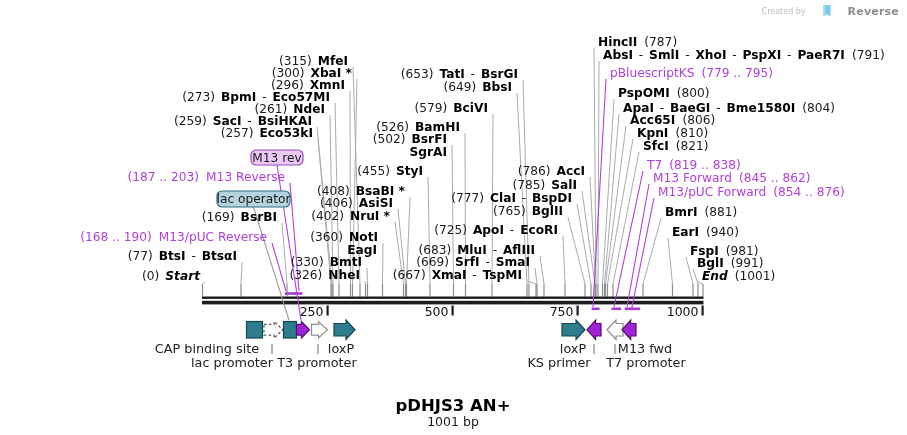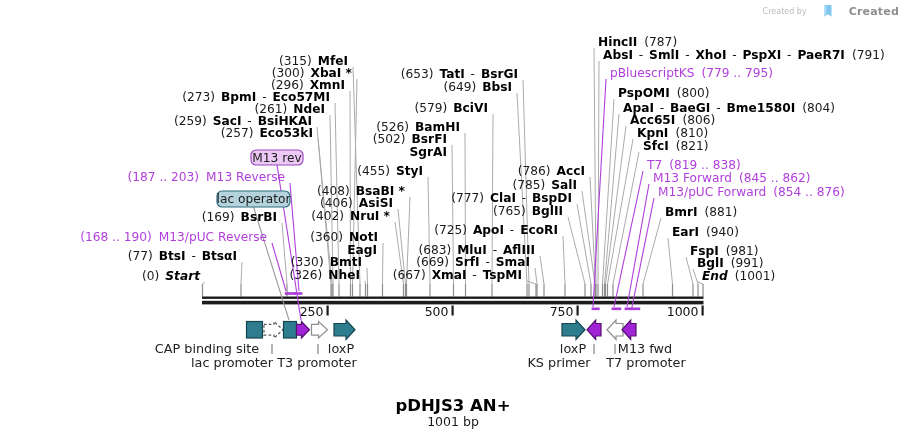--- a/index.html
+++ b/index.html
@@ -215,15 +215,15 @@
     <text class="map-title" x="453" y="411" text-anchor="middle">pDHJS3 AN+</text>
     <text class="map-sub" x="453" y="426" text-anchor="middle">1001 bp</text>
   </svg>
 
   <div class="credit">
     <span class="cby">Created by</span>
     <svg width="10" height="14" viewBox="0 0 10 14">
       <path d="M1.5,1 L8.5,1 L8.5,12.5 L5,10.3 L1.5,12.5 Z" fill="#7ec6ec"></path>
       <path d="M1.5,1 L3.4,1 L3.4,11.3 L1.5,12.5 Z" fill="#a9dcf5"></path>
     </svg>
-    <span class="brand">Created</span>
+    <span class="brand">Reverse</span>
   </div>
 </div>
 
 </body></html>

